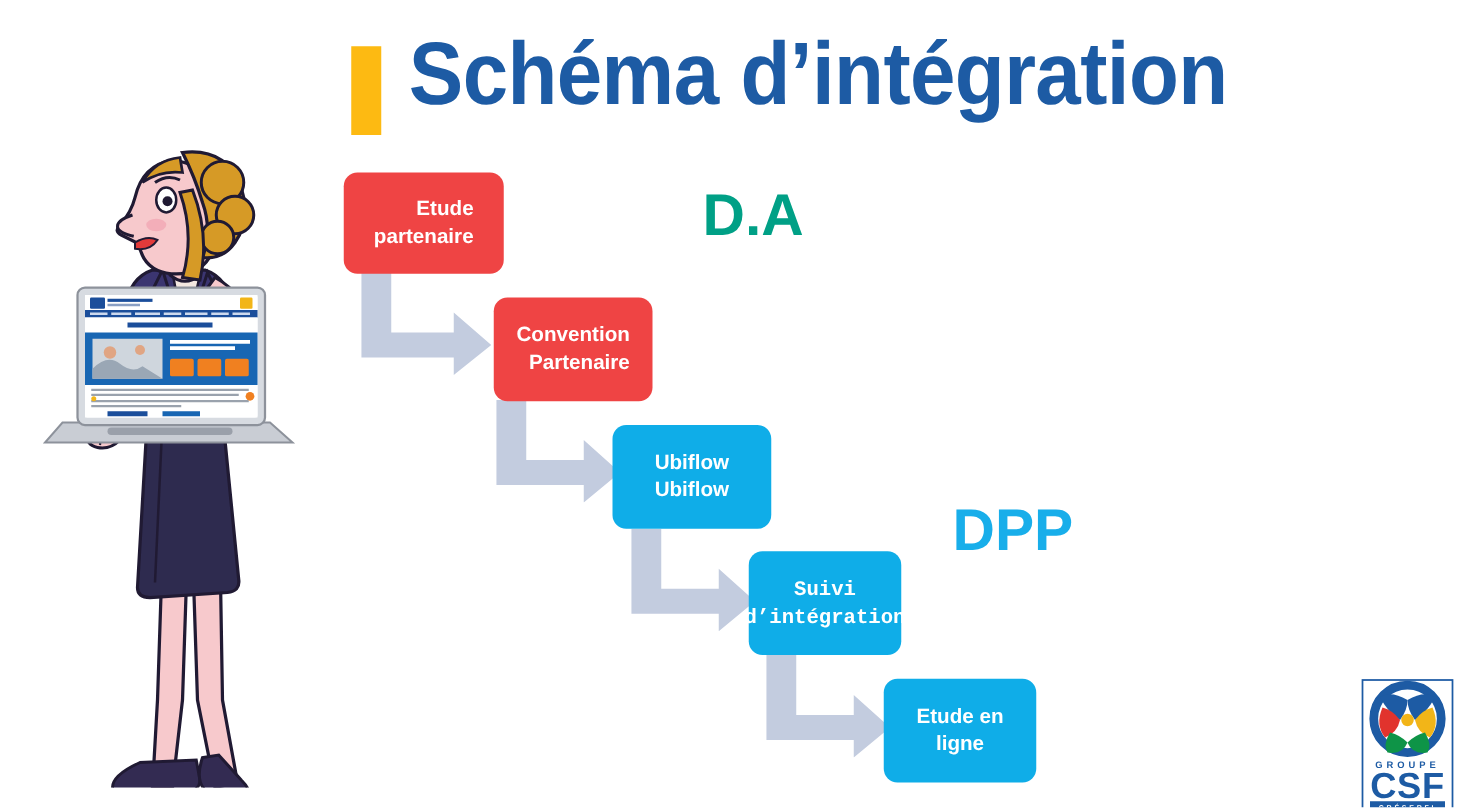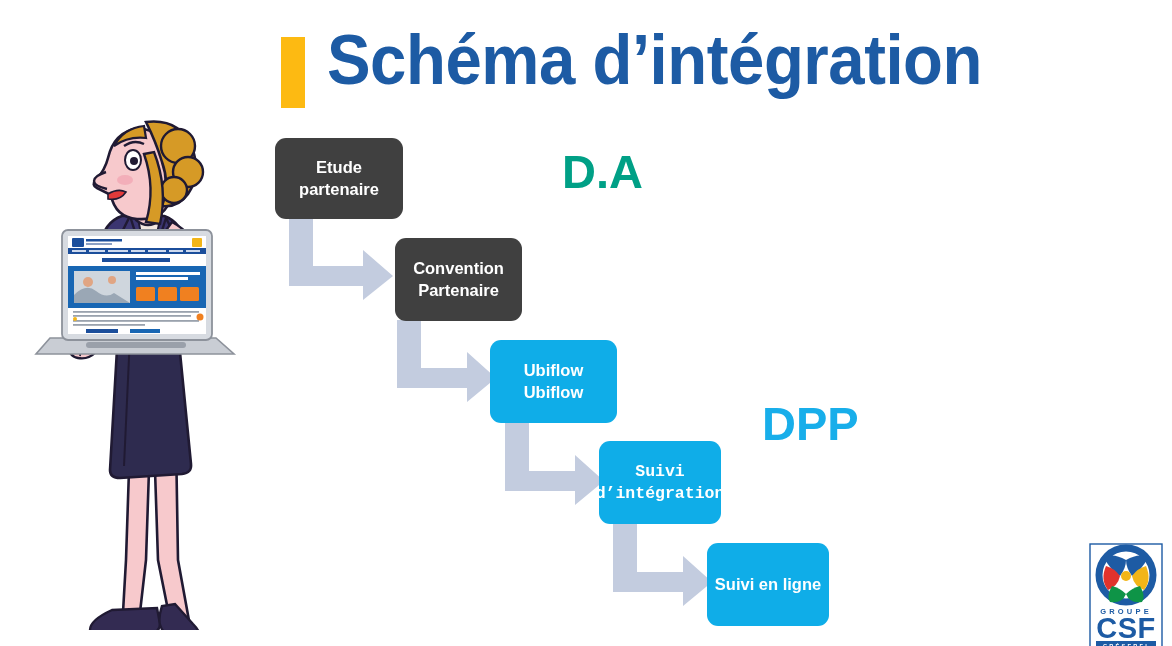--- a/index.html
+++ b/index.html
@@ -50,21 +50,21 @@
     justify-content: center;
     text-align: center;
     color: #ffffff;
     font-weight: bold;
     font-size: 16.5px;
     line-height: 1.32;
     padding: 0 6px;
     box-sizing: border-box;
     z-index: 3;
   }
-  .flow-box.teal  { background: #404040; }
+  .flow-box.teal  { background: #ef4444; text-align: right; }
   .flow-box.blue  { background: #0FADE8; }
 
   
   .elbow-arrow {
     position: absolute;
     z-index: 2;
   }
   .elbow-arrow svg { display: block; }
 
   
@@ -230,21 +230,21 @@
 
   <div class="flow-box blue" style="left:599px; top:441px; width:122px; height:83px;font-family:Liberation Mono, monospace;">
     <div>
       <div>Suivi</div>
       <div>d’intégration</div>
     </div>
   </div>
 
   <div class="flow-box blue" style="left:707px; top:543px; width:122px; height:83px;">
     <div>
-      <div>Suivi en ligne</div>
+      <div>Etude en ligne</div>
     </div>
   </div>
 
   <div class="elbow-arrow" style="left:289px; top:218px;">
     <svg width="105" height="82" viewBox="0 0 105 82" xmlns="http://www.w3.org/2000/svg">
       <path d="M0 0 L24 0 L24 48 L74 48 L74 32 L104 58 L74 82 L74 68 L0 68 Z" fill="#C3CCDF"></path>
     </svg>
   </div>
 
   <div class="elbow-arrow" style="left:397px; top:320px;">

